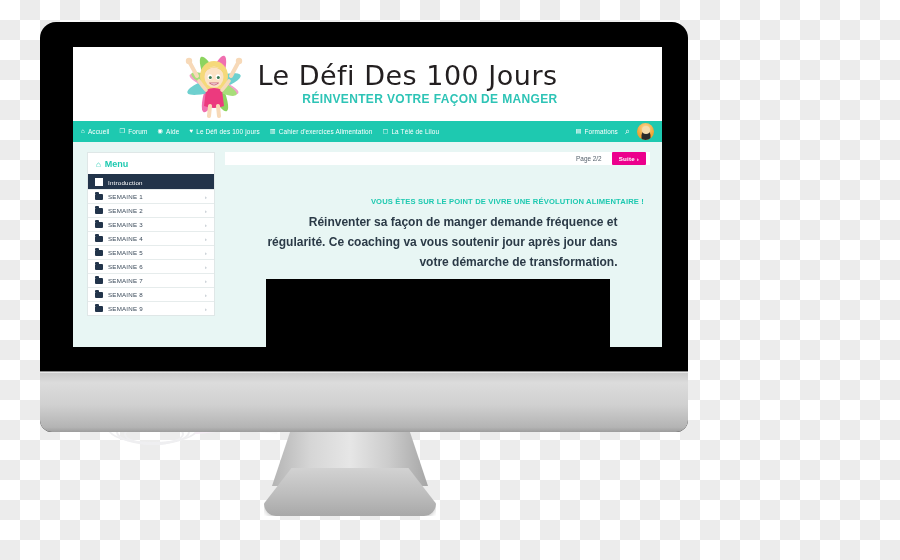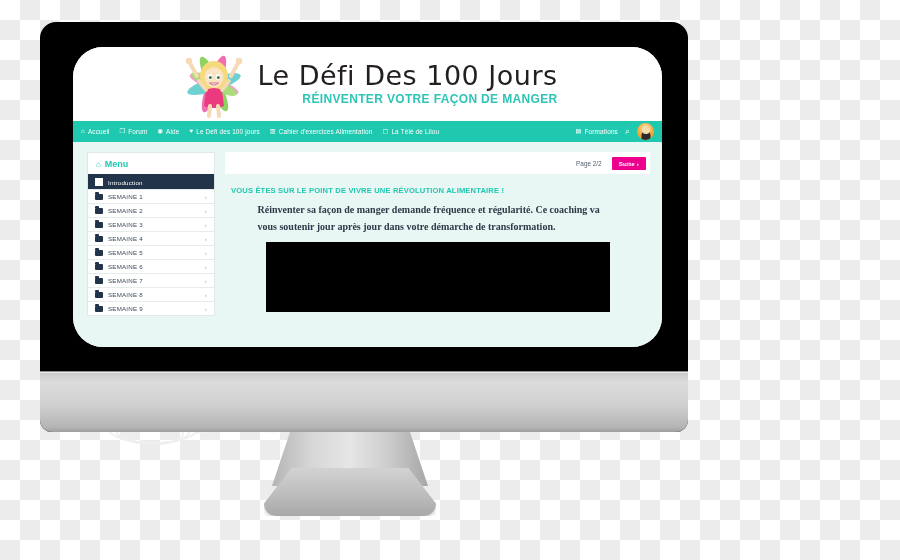--- a/index.html
+++ b/index.html
@@ -46,21 +46,21 @@
     border-radius:0 0 12px 12px;
     box-shadow:inset 0 1px 0 rgba(255,255,255,0.6);
   }
   .chin-top{
     position:absolute;left:40px;top:371px;width:648px;height:2px;background:#8e8e8e;
   }
 
   
   .screen{
     position:absolute;left:73px;top:47px;width:589px;height:300px;
-    background:#ffffff;overflow:hidden;border-radius:30px;
+    background:#ffffff;overflow:hidden;
   }
 
   
   .site-header{
     position:relative;height:74px;background:#ffffff;
     display:flex;align-items:center;justify-content:center;
   }
   .logo-wrap{display:flex;align-items:center;gap:6px;}
   .fairy{position:relative;width:74px;height:68px;flex:0 0 auto;}
   .burst{position:absolute;left:50%;top:50%;transform:translate(-50%,-50%);width:62px;height:62px;}
@@ -142,28 +142,28 @@
   .topbar{
     background:#ffffff;height:22px;display:flex;align-items:center;
     justify-content:flex-end;gap:10px;padding:0 4px 0 10px;box-sizing:border-box;
   }
   .page-count{font-size:6.4px;color:#55606b;}
   .btn-suite{
     background:#ec008c;color:#ffffff;font-size:6.2px;font-weight:bold;
     padding:3px 7px;border:0;border-radius:1px;letter-spacing:0.2px;cursor:pointer;
     display:inline-flex;align-items:center;gap:3px;
   }
-  .content{flex:1;padding:12px 6px 0 6px;box-sizing:border-box;text-align:left;}
+  .content{flex:1;padding:12px 6px 0 6px;box-sizing:border-box;text-align:right;margin-top:20px;}
   .headline{
     color:#1ec9b0;font-size:7.6px;font-weight:bold;letter-spacing:0.15px;
     margin-bottom:7px;white-space:nowrap;
   }
   .para{
-    color:#2b3a47;font-size:10px;font-weight:bold;line-height:1.65;
-    max-width:360px;margin:0 auto;font-family:Liberation Serif, serif;
+    color:#2b3a47;font-size:12px;font-weight:bold;line-height:1.65;
+    max-width:360px;margin:0 auto;
   }
   .video-block{
     margin:7px auto 0 auto;width:344px;height:70px;background:#000000;
   }
 </style>
 </head>
 <body>
 
 <div id="stage">
 

